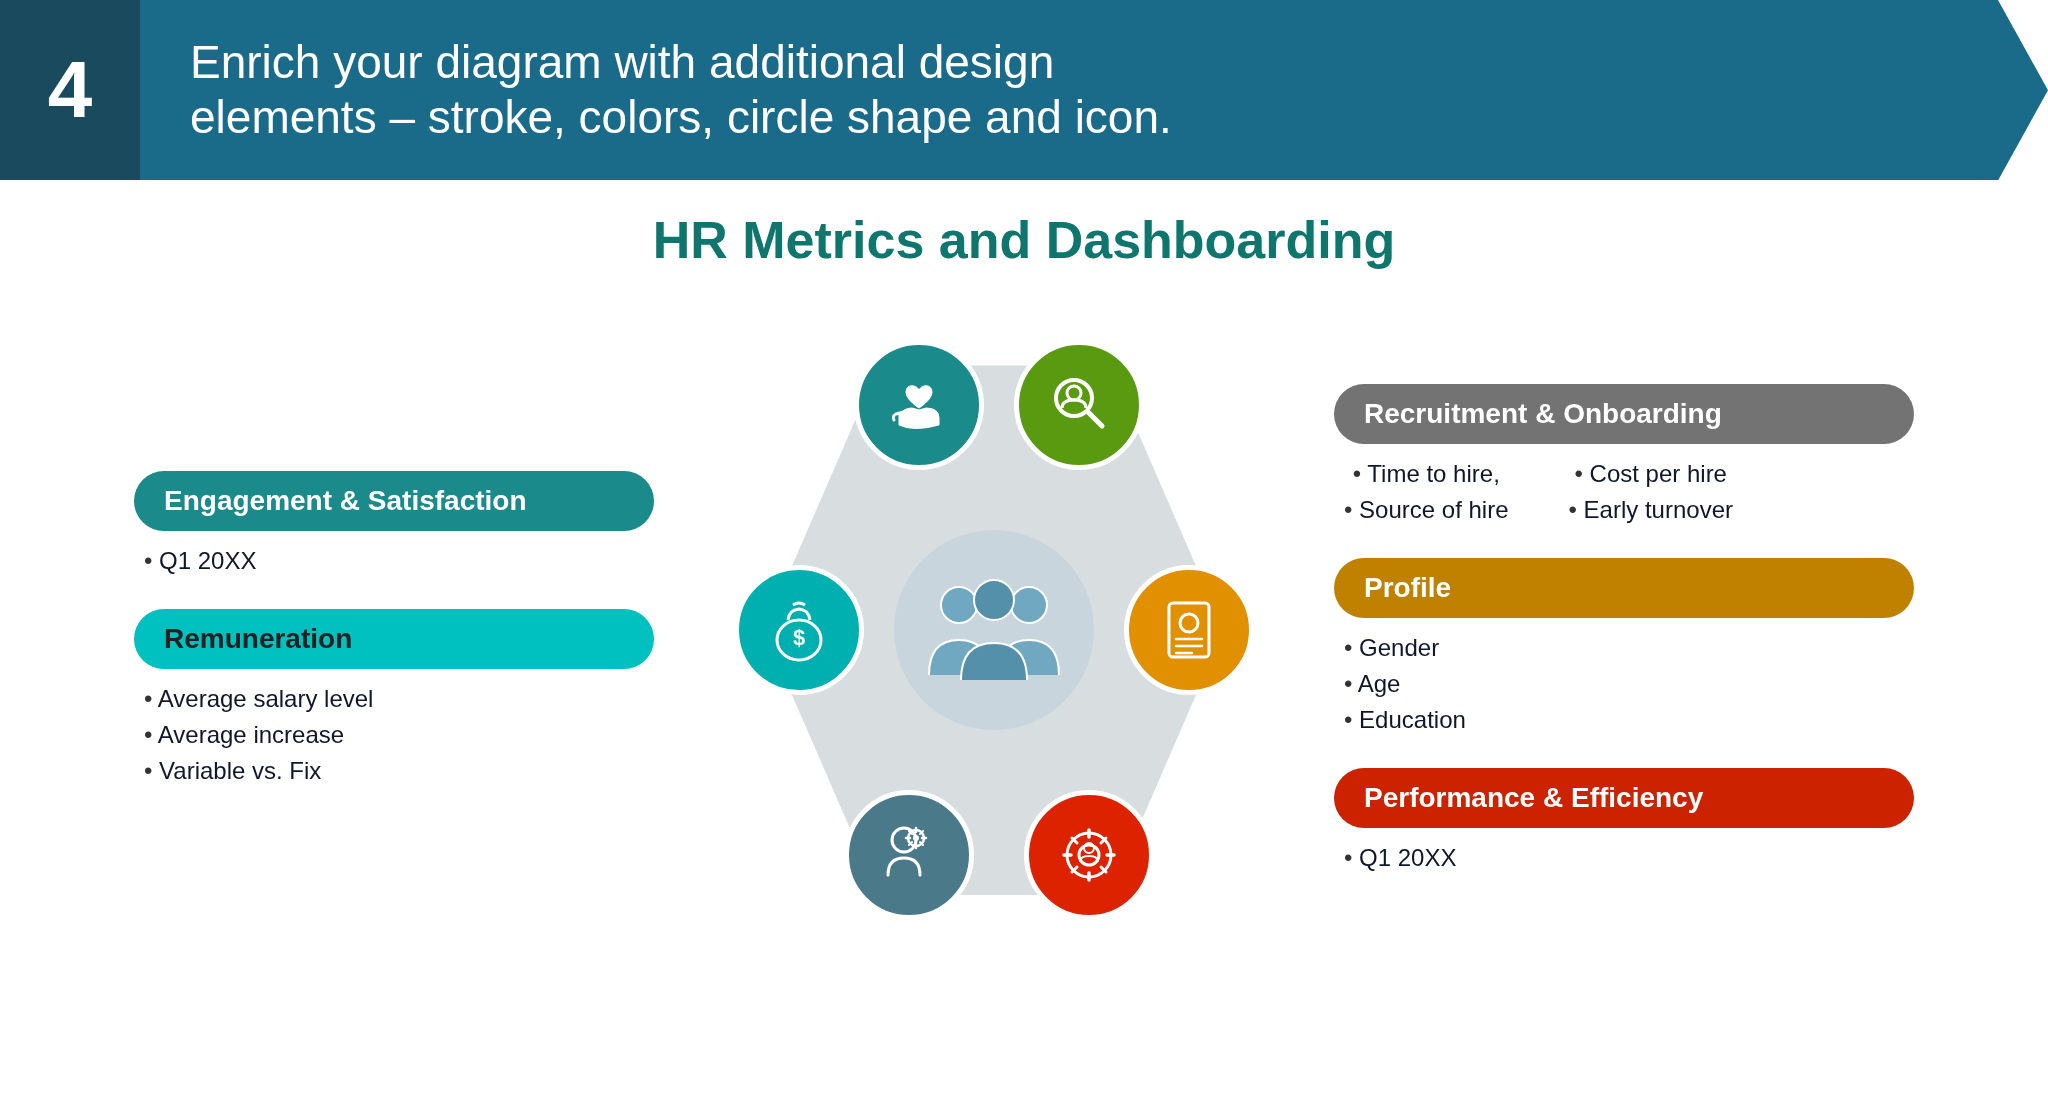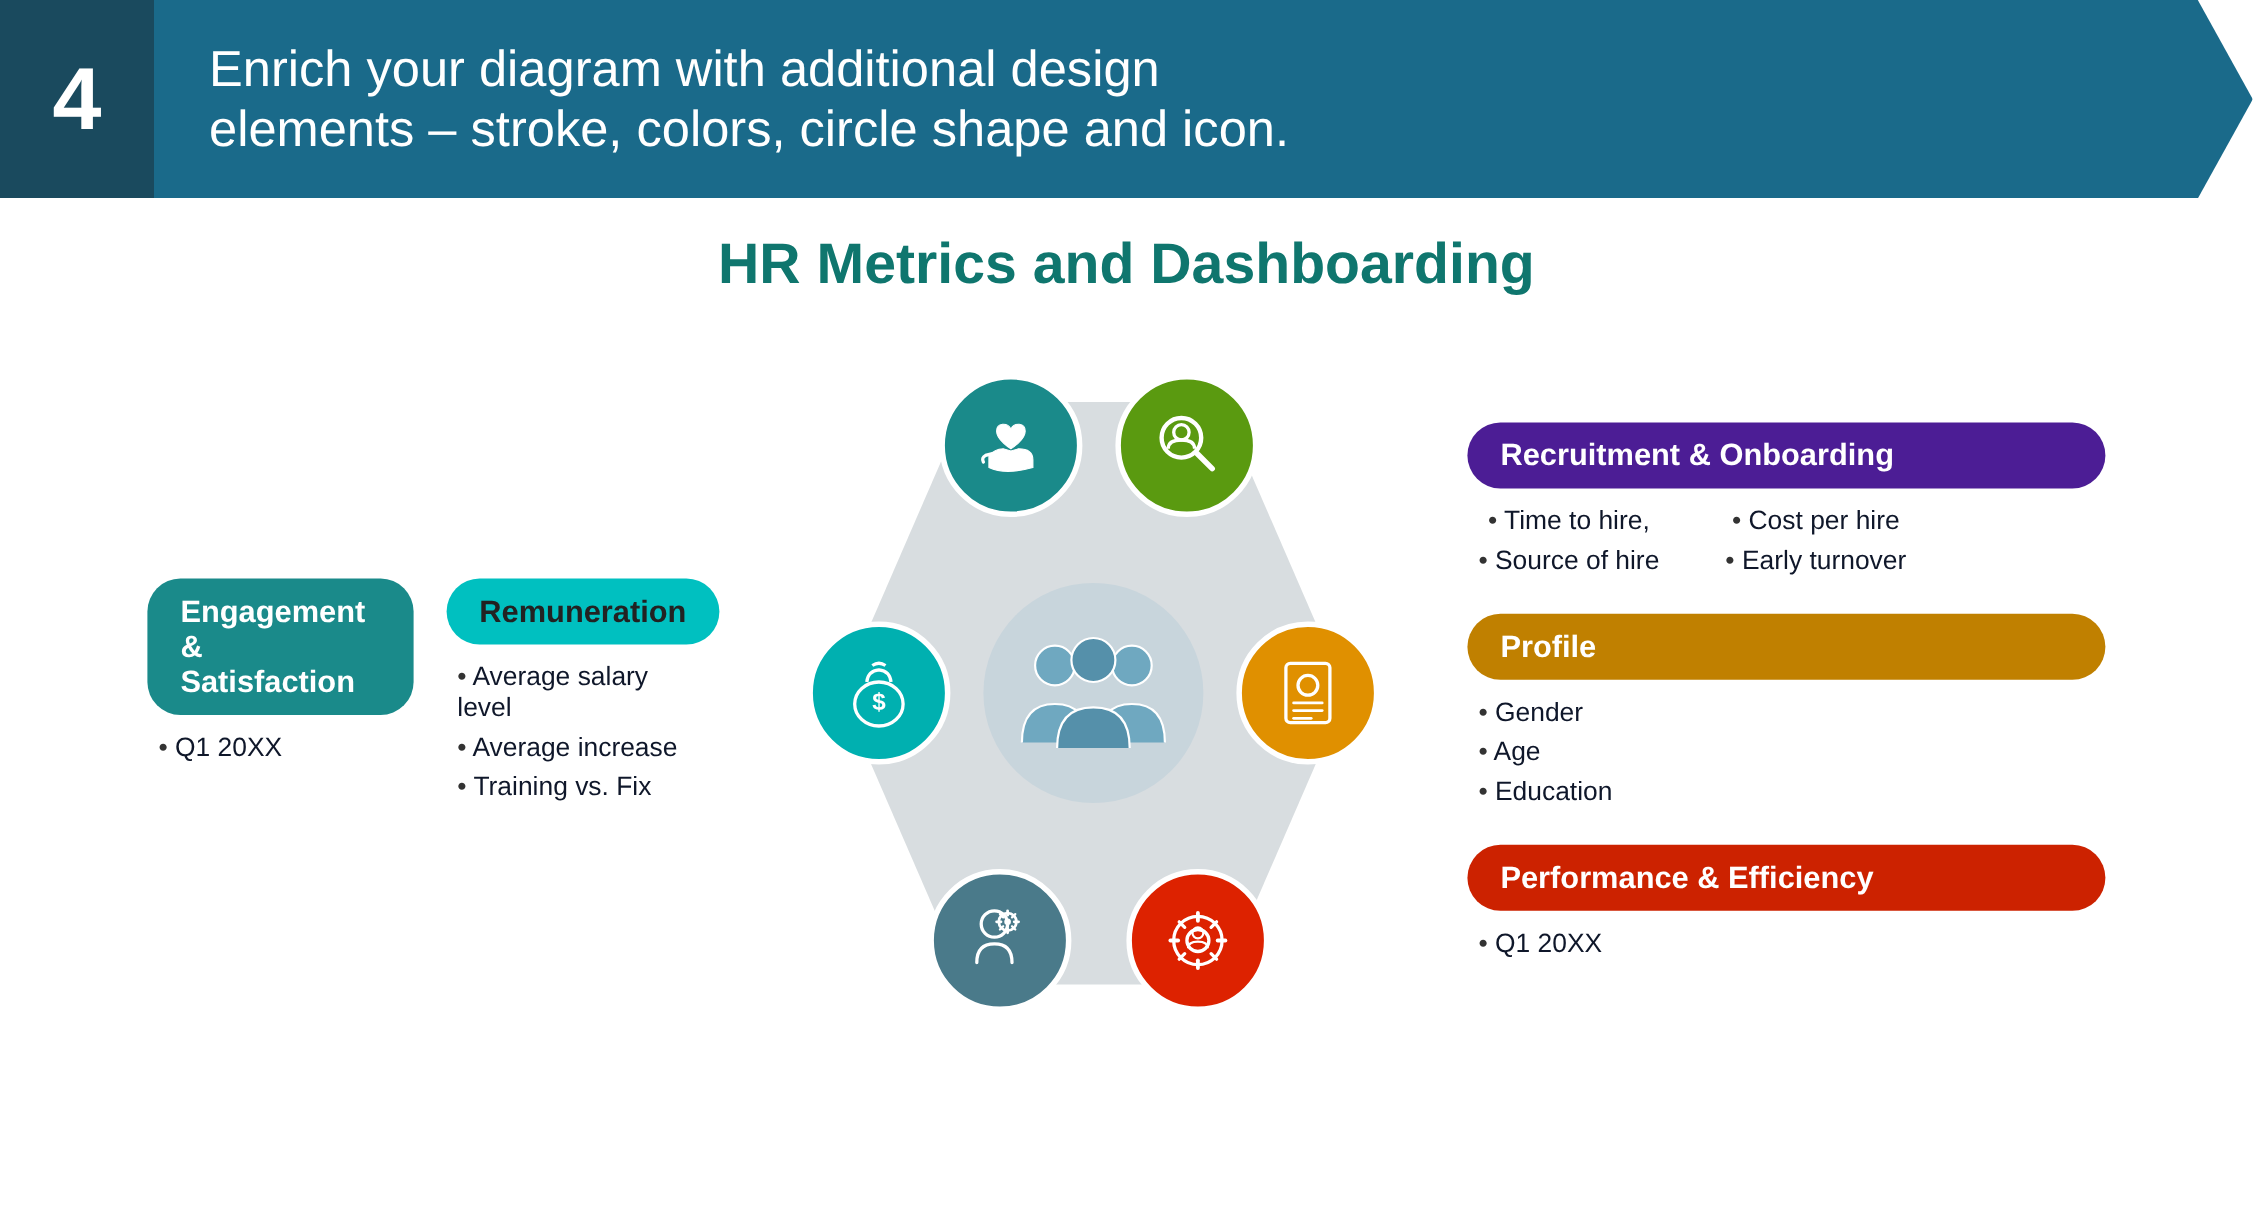--- a/index.html
+++ b/index.html
@@ -55,21 +55,21 @@
       align-items: center;
       justify-content: center;
       padding: 0 60px;
       gap: 0;
     }
 
     
     .left-panel {
       width: 520px;
       display: flex;
-      flex-direction: row;
+      flex-direction: column;
       gap: 30px;
       margin-right: 60px;
     }
 
     
     .right-panel {
       width: 580px;
       display: flex;
       flex-direction: column;
       gap: 30px;
@@ -83,21 +83,21 @@
       font-size: 28px;
       font-weight: bold;
       color: white;
       display: inline-block;
       margin-bottom: 12px;
     }
 
     .cat-engagement { background: #1a8a8a; }
     .cat-remuneration { background: #00c0c0; color: #222; }
     .cat-skills { background: #4a6a7a; }
-    .cat-recruitment { background: #4c1d95; }
+    .cat-recruitment { background: #737373; }
     .cat-profile { background: #c08000; }
     .cat-performance { background: #cc2200; }
 
     .category-section {
       display: flex;
       flex-direction: column;
     }
     .bullet-list {
       list-style: none;
       padding: 0 10px;
@@ -241,21 +241,21 @@
       <ul class="bullet-list">
         <li>Q1 20XX</li>
       </ul>
     </div>
 
     <div class="category-section">
       <span class="category-label cat-remuneration">Remuneration</span>
       <ul class="bullet-list">
         <li>Average salary level</li>
         <li>Average increase</li>
-        <li>Training vs. Fix</li>
+        <li>Variable vs. Fix</li>
       </ul>
     </div>
 
 
   </div>
 
   <div class="center-diagram">
 
     <div class="hexagon-bg"></div>
 

